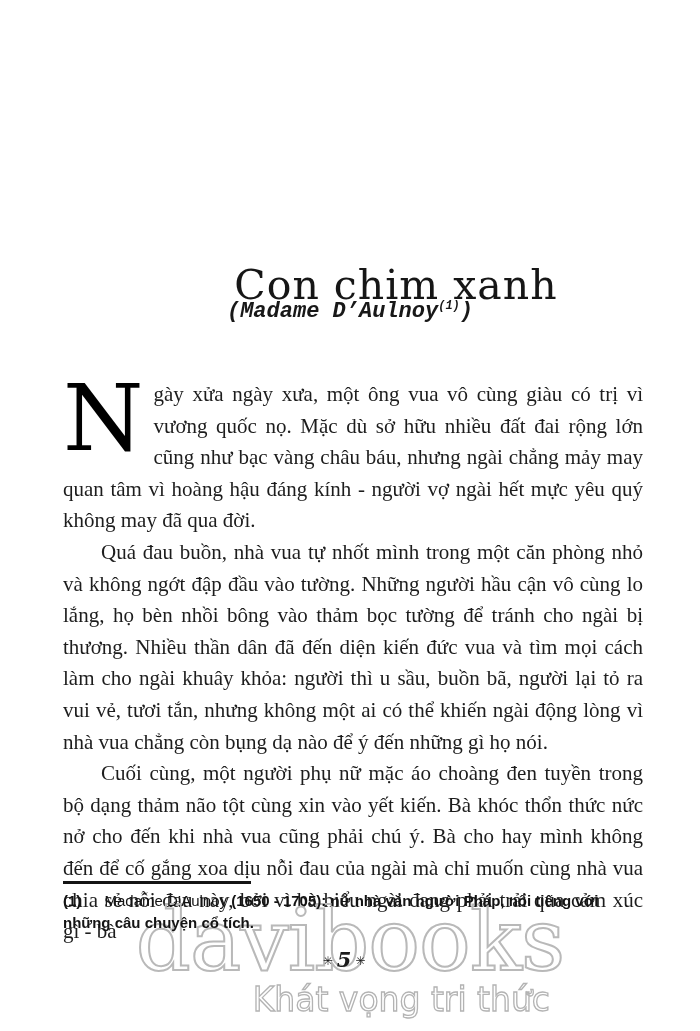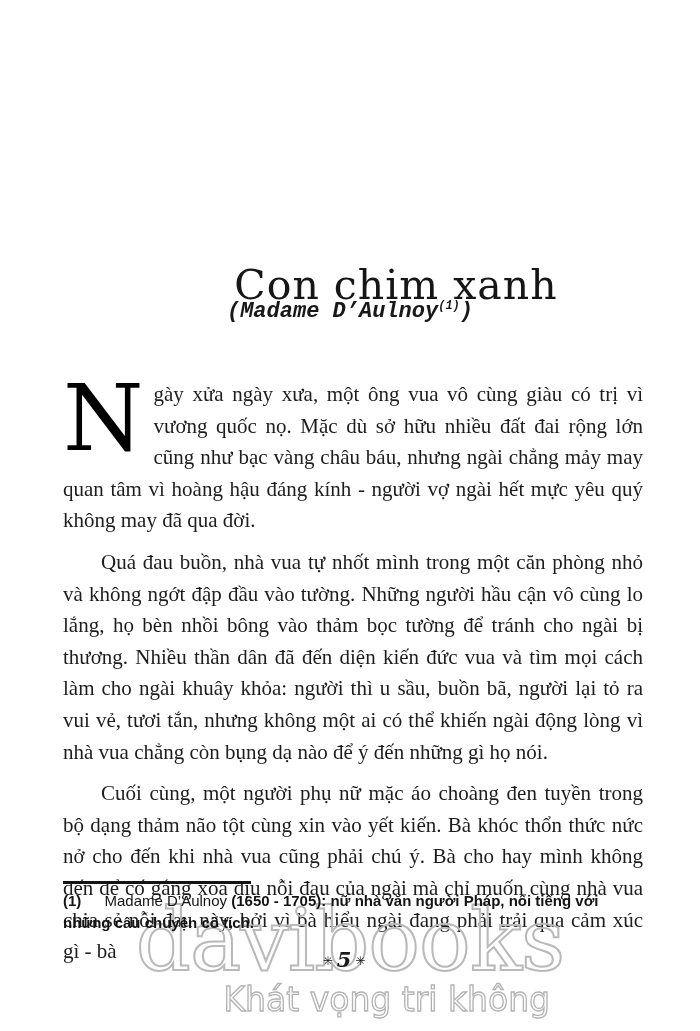--- a/index.html
+++ b/index.html
@@ -28,21 +28,21 @@
     font-size:22px;color:#181818;
   }
   .subtitle sup{font-size:12px;}
   .body-text{
     position:absolute;left:63px;top:379px;width:580px;
     font-size:21px;line-height:31.6px;
     text-align:justify;
     color:#1d1d1d;
   }
   .body-text p{margin:0;}
-  .body-text p + p{margin-top:10px;text-indent:38px;}
+  .body-text p + p{text-indent:38px;}
   .dropcap{
     float:left;
     font-family:"DejaVu Serif", serif;
     font-size:92px;line-height:72px;
     height:86px;
     padding:4px 10px 0 0;
     color:#000;
   }
   .footnote-rule{
     position:absolute;left:63px;top:881px;
@@ -108,17 +108,17 @@
     <p>Quá đau buồn, nhà vua tự nhốt mình trong một căn phòng nhỏ và không ngớt đập đầu vào tường. Những người hầu cận vô cùng lo lắng, họ bèn nhồi bông vào thảm bọc tường để tránh cho ngài bị thương. Nhiều thần dân đã đến diện kiến đức vua và tìm mọi cách làm cho ngài khuây khỏa: người thì u sầu, buồn bã, người lại tỏ ra vui vẻ, tươi tắn, nhưng không một ai có thể khiến ngài động lòng vì nhà vua chẳng còn bụng dạ nào để ý đến những gì họ nói.</p>
     <p>Cuối cùng, một người phụ nữ mặc áo choàng đen tuyền trong bộ dạng thảm não tột cùng xin vào yết kiến. Bà khóc thổn thức nức nở cho đến khi nhà vua cũng phải chú ý. Bà cho hay mình không đến để cố gắng xoa dịu nỗi đau của ngài mà chỉ muốn cùng nhà vua chia sẻ nỗi đau này, bởi vì bà hiểu ngài đang phải trải qua cảm xúc gì - bà</p>
   </div>
 
   <div class="footnote-rule"></div>
 
   <div class="footnote"><span>(1) </span><span class="fn-name">Madame D’Aulnoy</span><span> (1650 - 1705): nữ nhà văn người Pháp, nổi tiếng với những câu chuyện cổ tích.</span></div>
 
   <div class="watermark">davibooks</div>
 
-  <div class="watermark-tagline">Khát vọng tri không</div>
+  <div class="watermark-tagline">Khát vọng tri thức</div>
 
   <div class="pagenum"><span class="ornament">✳</span><span>5</span><span class="ornament">✳</span></div>
 
 </div>
 
 </body></html>

